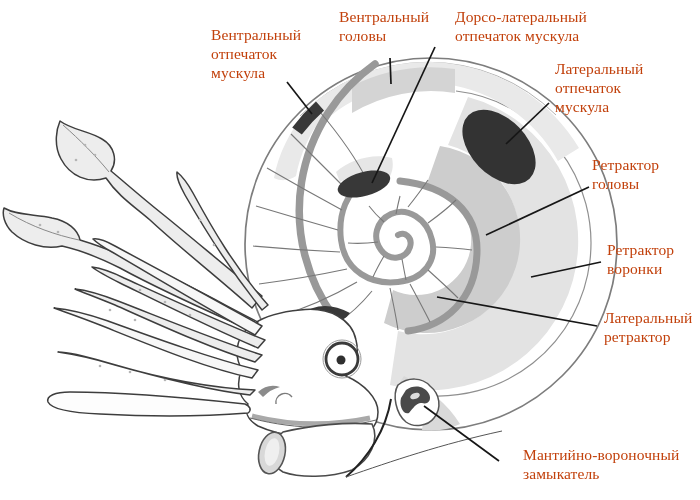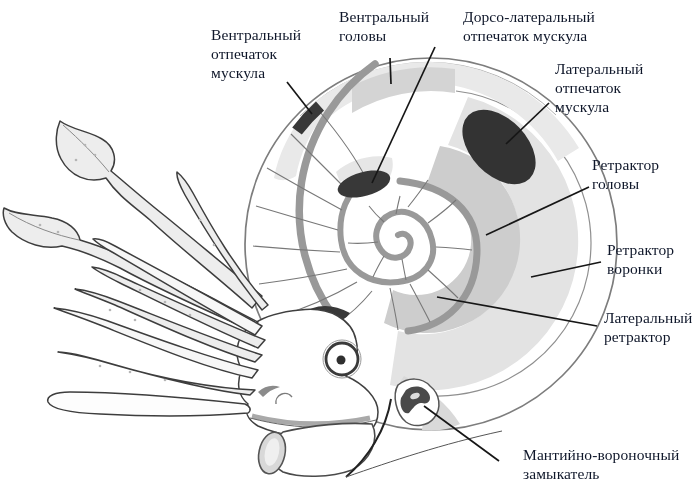--- a/index.html
+++ b/index.html
@@ -2,21 +2,21 @@
 <html><head>
 <meta charset="utf-8">
 <style>
   html,body{margin:0;padding:0;background:#fff;}
   .stage{
     position:relative;width:700px;height:500px;background:#fff;overflow:hidden;
     font-family:"Liberation Serif","DejaVu Serif",serif;
   }
   .stage svg{position:absolute;left:0;top:0;}
   .lbl{
-    position:absolute;font-size:15.5px;line-height:1.22;color:#0f172a;
+    position:absolute;font-size:15.5px;line-height:1.22;color:#c2410c;
     white-space:nowrap;letter-spacing:.1px;
   }
 </style>
 </head>
 <body>
 
 <div class="stage">
 
 <svg width="700" height="500" viewBox="0 0 700 500">
 
@@ -169,21 +169,21 @@
     <div>Вентральный</div>
     <div>отпечаток</div>
     <div>мускула</div>
   </div>
 
   <div class="lbl" style="left:339px;top:8px;">
     <div>Вентральный</div>
     <div>головы</div>
   </div>
 
-  <div class="lbl" style="left:455px;top:8px;margin-left:8px;">
+  <div class="lbl" style="left:455px;top:8px;">
     <div>Дорсо-латеральный</div>
     <div>отпечаток мускула</div>
   </div>
 
   <div class="lbl" style="left:555px;top:60px;font-family:Liberation Serif, serif;">
     <div>Латеральный</div>
     <div>отпечаток</div>
     <div>мускула</div>
   </div>
 

